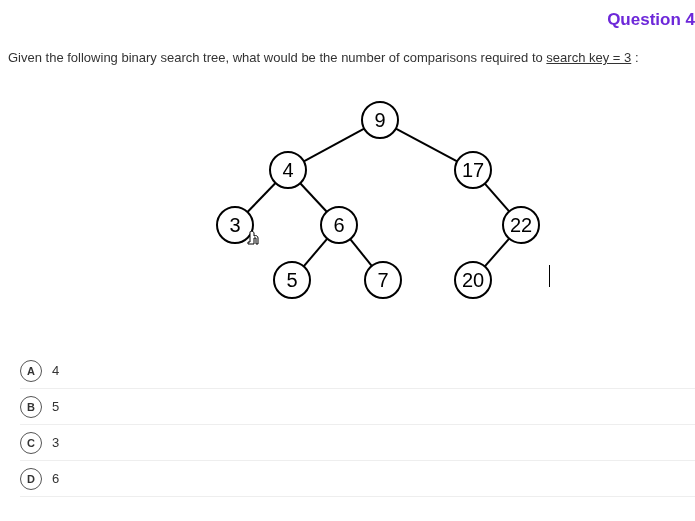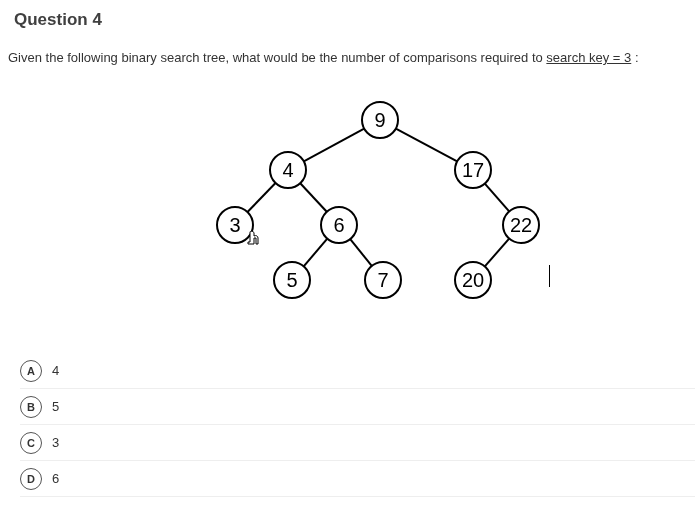--- a/index.html
+++ b/index.html
@@ -7,22 +7,23 @@
       font-family: -apple-system, BlinkMacSystemFont, "Segoe UI", Arial, sans-serif;
       background: #fff;
       width: 695px;
       height: 521px;
       overflow: hidden;
       position: relative;
     }
     .question-header {
       font-size: 17px;
       font-weight: 600;
-      color: #404040;
+      color: #6d28d9;
       padding: 10px 0 0 14px;
+      text-align: right;
     }
     .question-text {
       font-size: 13px;
       color: #333;
       padding: 20px 0 0 8px;
     }
     .question-text .underlined {
       text-decoration: underline;
     }
     .tree-area {

